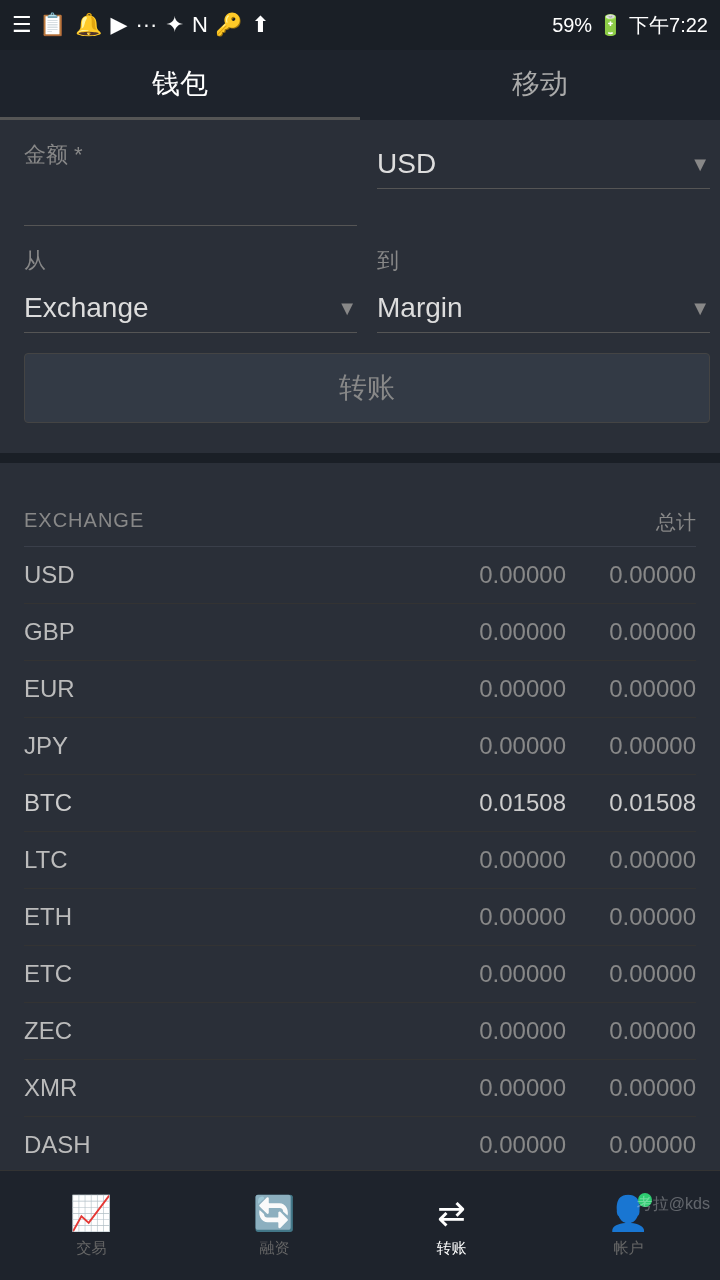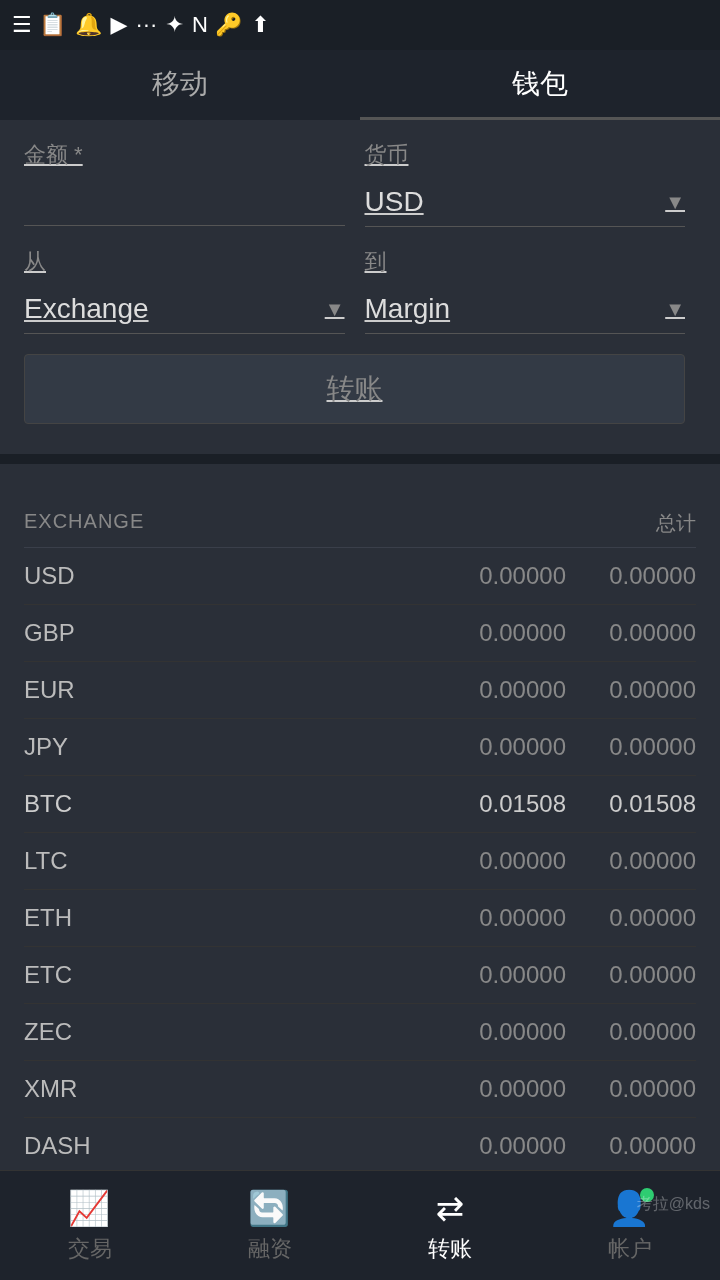--- a/index.html
+++ b/index.html
@@ -46,22 +46,21 @@
       border-bottom: 3px solid transparent;
     }
     .top-tab.active {
       color: #fff;
       border-bottom: 3px solid #555;
     }
 
     
     .form-section {
       background: #2a2f38;
-      padding: 20px 35px 30px 24px;
-      text-decoration: underline;
+      padding: 20px 10px 30px 24px;
     }
 
     .form-row {
       display: flex;
       gap: 20px;
       margin-bottom: 20px;
     }
 
     .form-group {
       flex: 1;
@@ -237,21 +236,21 @@
 
     .nav-item.active {
       color: #fff;
     }
 
     .nav-icon {
       font-size: 34px;
     }
 
     .nav-label {
-      font-size: 22px;
+      font-size: 15px;
     }
 
     .nav-item-account {
       position: relative;
     }
 
     .online-dot {
       width: 14px;
       height: 14px;
       background: #2ecc71;
@@ -283,41 +282,45 @@
     <span>☰</span>
     <span>📋</span>
     <span>🔔</span>
     <span>▶</span>
     <span>···</span>
     <span>✦</span>
     <span>N</span>
     <span>🔑</span>
     <span>⬆</span>
   </div>
+  <div class="status-right">
+    <span>59%</span>
+    <span>🔋</span>
+    <span>下午7:22</span>
+  </div>
 </div>
 
 <div class="top-tabs">
+  <div class="top-tab active">
+    <span>钱包</span>
+  </div>
   <div class="top-tab">
     <span>移动</span>
-  </div>
-  <div class="top-tab active">
-    <span>钱包</span>
   </div>
 </div>
 
 <div class="form-section">
   <div class="form-row">
 
     <div class="form-group">
       <div class="form-label">金额 *</div>
       <input class="form-input" type="text" value="" style="">
     </div>
 
     <div class="form-group">
-      <div class="form-label">货币</div>
       <div class="form-select-box">
         <span class="form-select-value">USD</span>
         <span class="dropdown-arrow">▼</span>
       </div>
     </div>
   </div>
 
   <div class="form-row">
 
     <div class="form-group">

